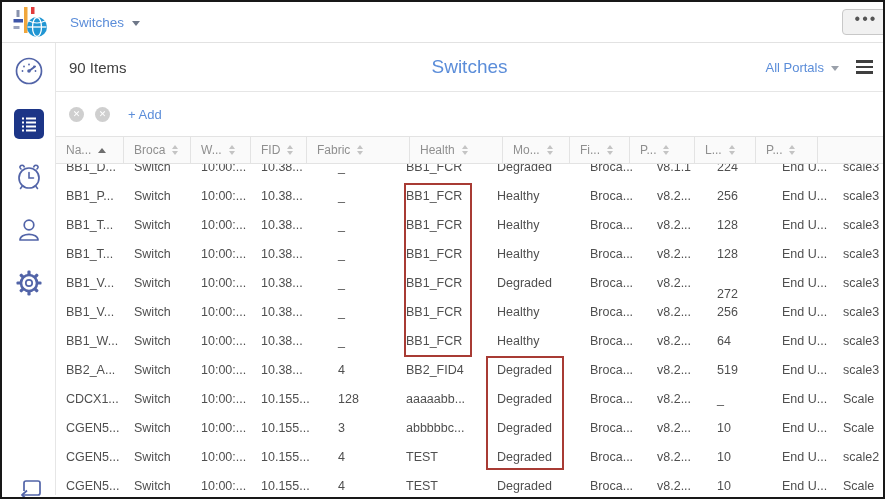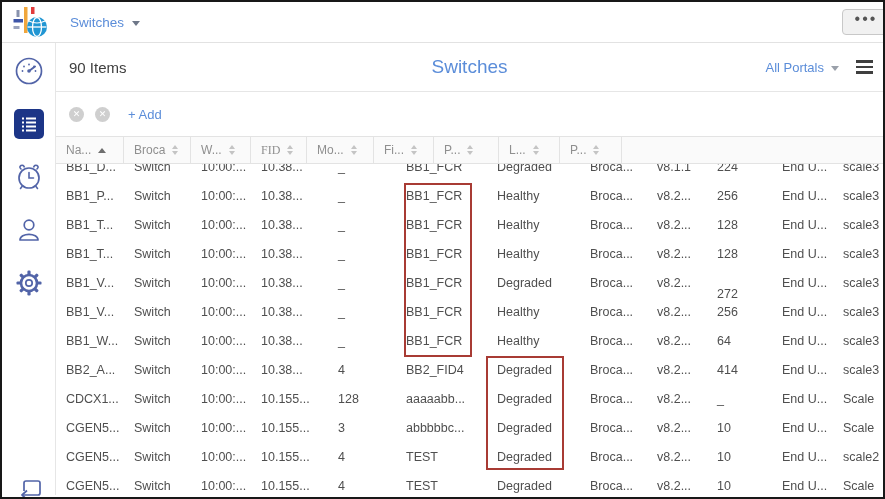--- a/index.html
+++ b/index.html
@@ -209,22 +209,36 @@
                 <i class="tri-dn"></i>
               </span>
             </div>
             <div class="th" style="width: 60px;">
               <span>W...</span>
               <span class="sort-both">
                 <i class="tri-up"></i>
                 <i class="tri-dn"></i>
               </span>
             </div>
-            <div class="th" style="width: 56px; font-family: Liberation Serif, serif;">
+            <div class="th" style="width: 56px;">
               <span>FID</span>
+              <span class="sort-both">
+                <i class="tri-up"></i>
+                <i class="tri-dn"></i>
+              </span>
+            </div>
+            <div class="th" style="width: 103px;">
+              <span>Fabric</span>
+              <span class="sort-both">
+                <i class="tri-up"></i>
+                <i class="tri-dn"></i>
+              </span>
+            </div>
+            <div class="th" style="width: 93px;">
+              <span>Health</span>
               <span class="sort-both">
                 <i class="tri-up"></i>
                 <i class="tri-dn"></i>
               </span>
             </div>
             <div class="th" style="width: 67px;">
               <span>Mo...</span>
               <span class="sort-both">
                 <i class="tri-up"></i>
                 <i class="tri-dn"></i>
@@ -361,21 +375,21 @@
             <div class="tr">
               <div class="td col-0" style="width: 68px;">BB2_A...</div>
               <div class="td col-1" style="width: 67px;">Switch</div>
               <div class="td col-2" style="width: 60px;">10:00:...</div>
               <div class="td col-3" style="width: 77px;">10.38...</div>
               <div class="td col-4" style="width: 56px;">4</div>
               <div class="td col-5" style="width: 103px;">BB2_FID4</div>
               <div class="td col-6" style="width: 93px;">Degraded</div>
               <div class="td col-7" style="width: 67px;">Broca...</div>
               <div class="td col-8" style="width: 60px;">v8.2...</div>
-              <div class="td col-9" style="width: 65px;">414</div>
+              <div class="td col-9" style="width: 65px;">519</div>
               <div class="td col-10" style="width: 61px;">End U...</div>
               <div class="td col-11" style="width: 62px;">scale3</div>
             </div>
             <div class="tr">
               <div class="td col-0" style="width: 68px;">CDCX1...</div>
               <div class="td col-1" style="width: 67px;">Switch</div>
               <div class="td col-2" style="width: 60px;">10:00:...</div>
               <div class="td col-3" style="width: 77px;">10.155...</div>
               <div class="td col-4" style="width: 56px;">128</div>
               <div class="td col-5" style="width: 103px;">aaaaabb...</div>

